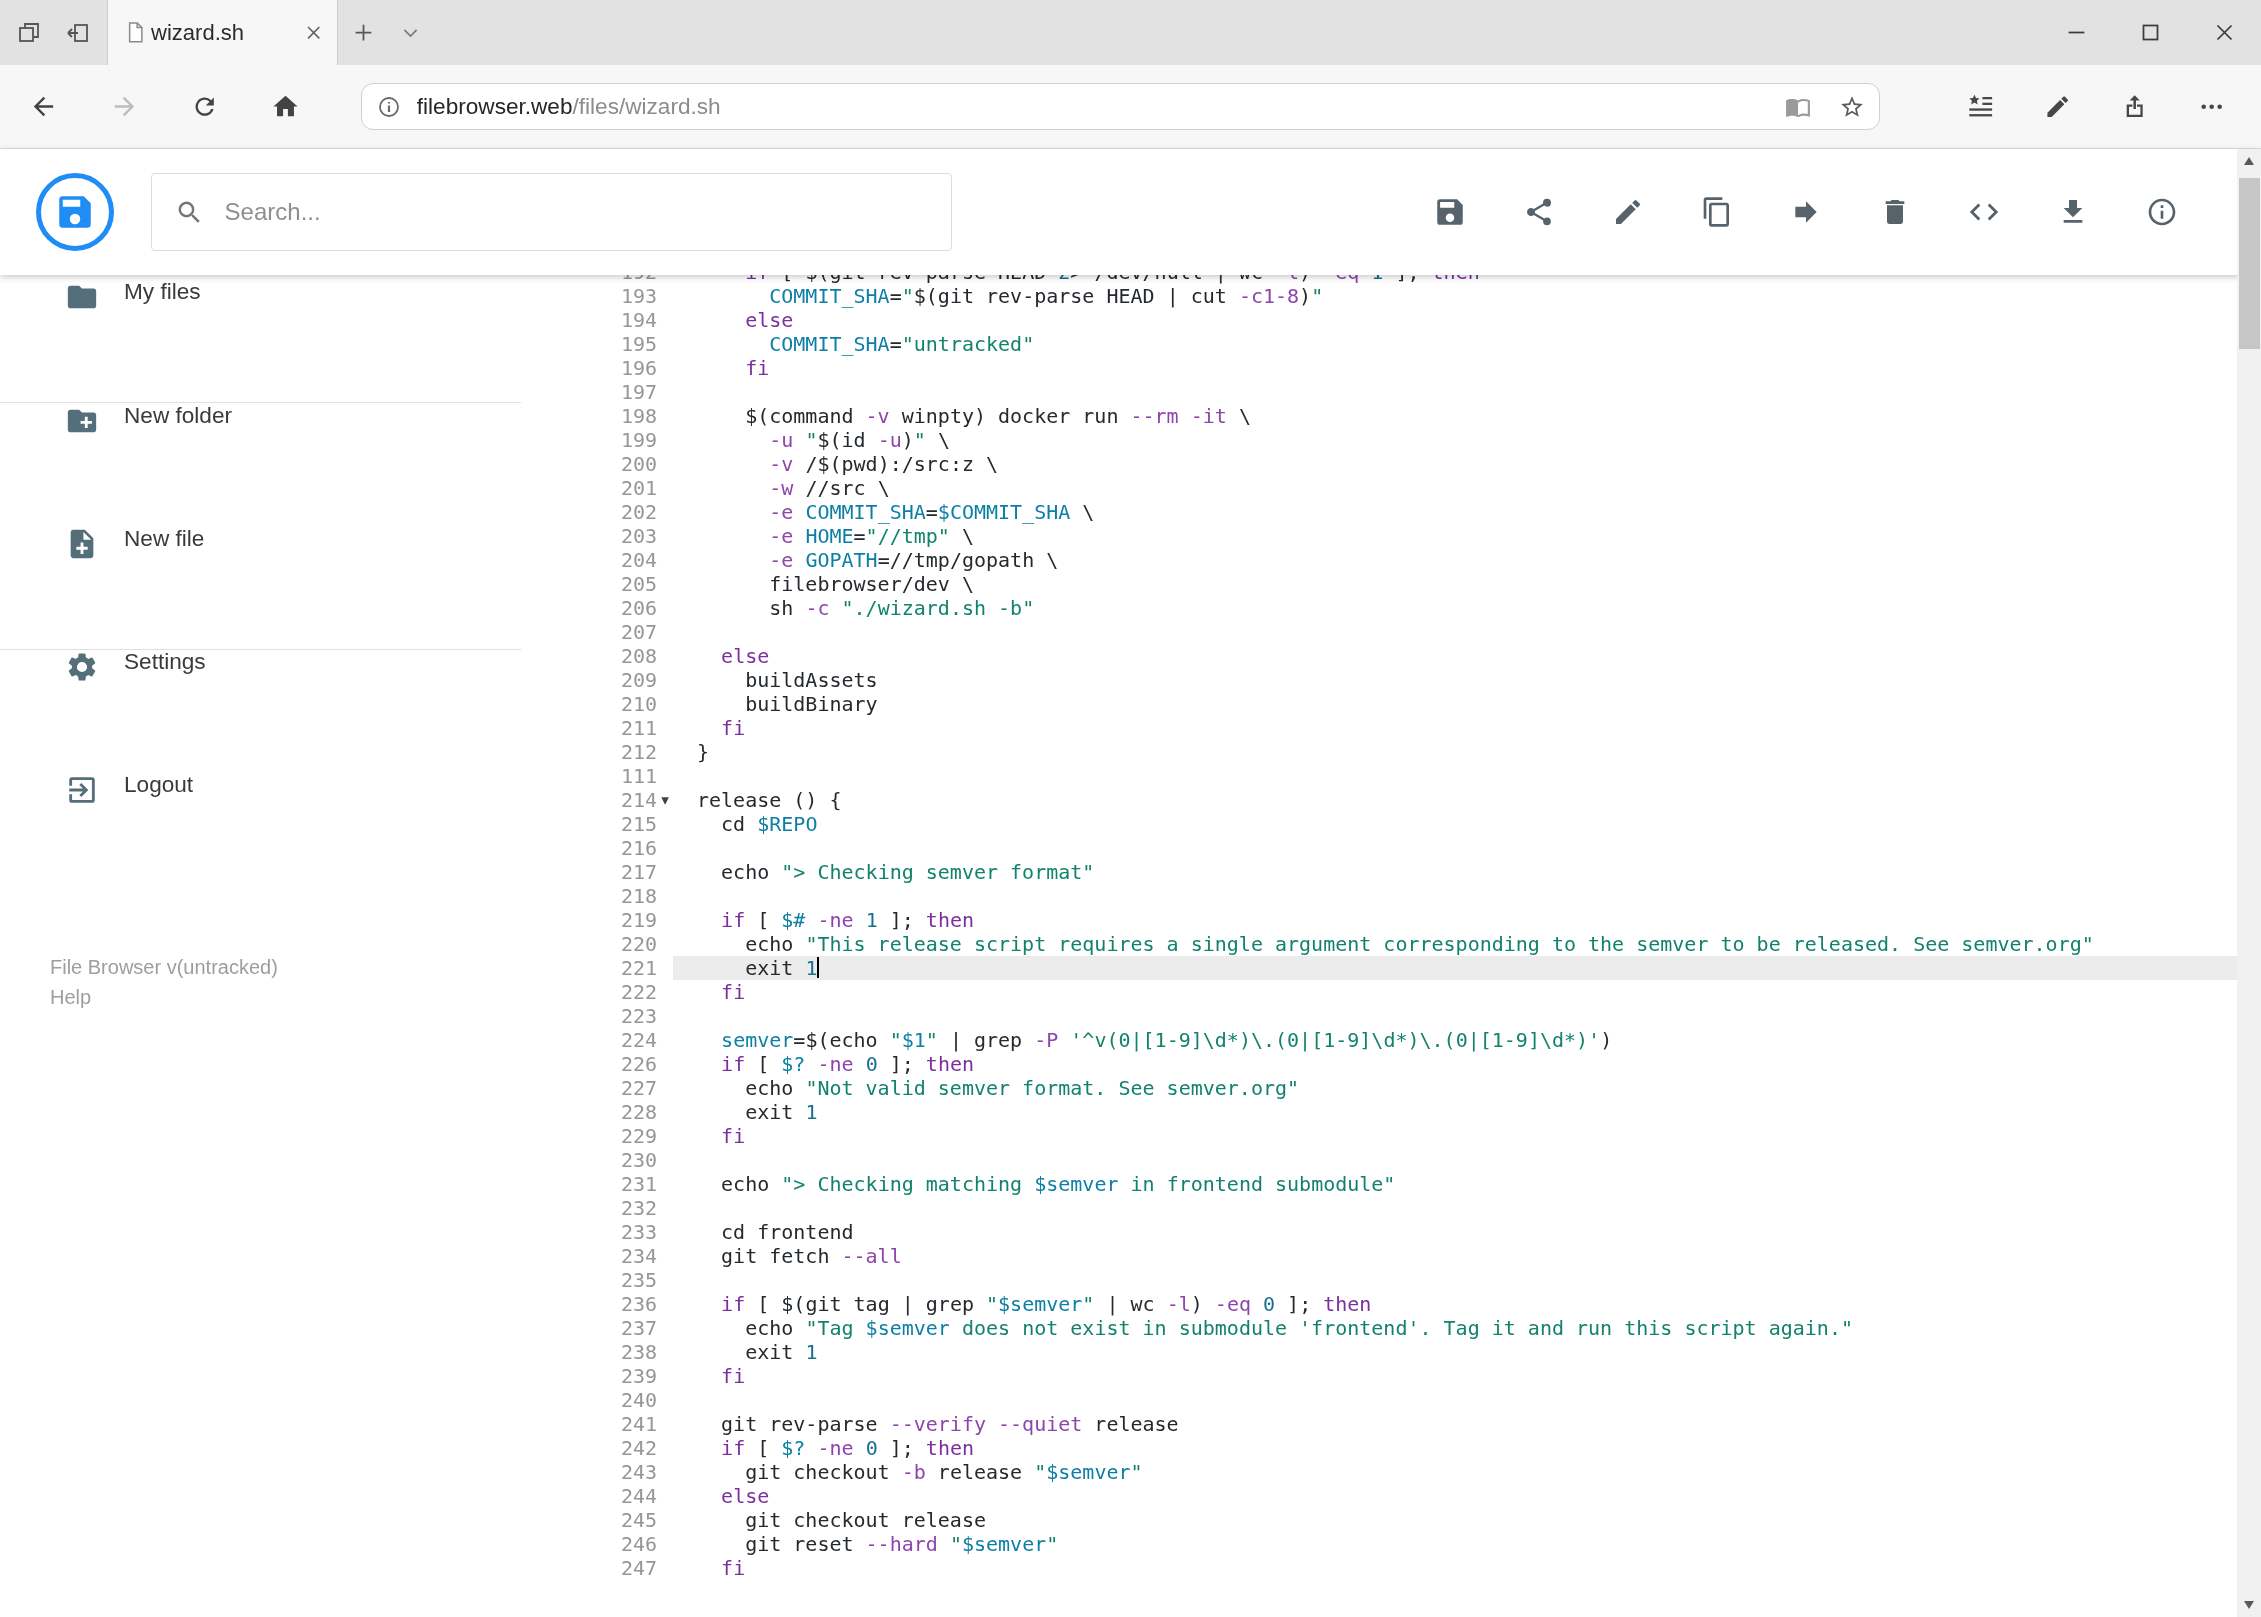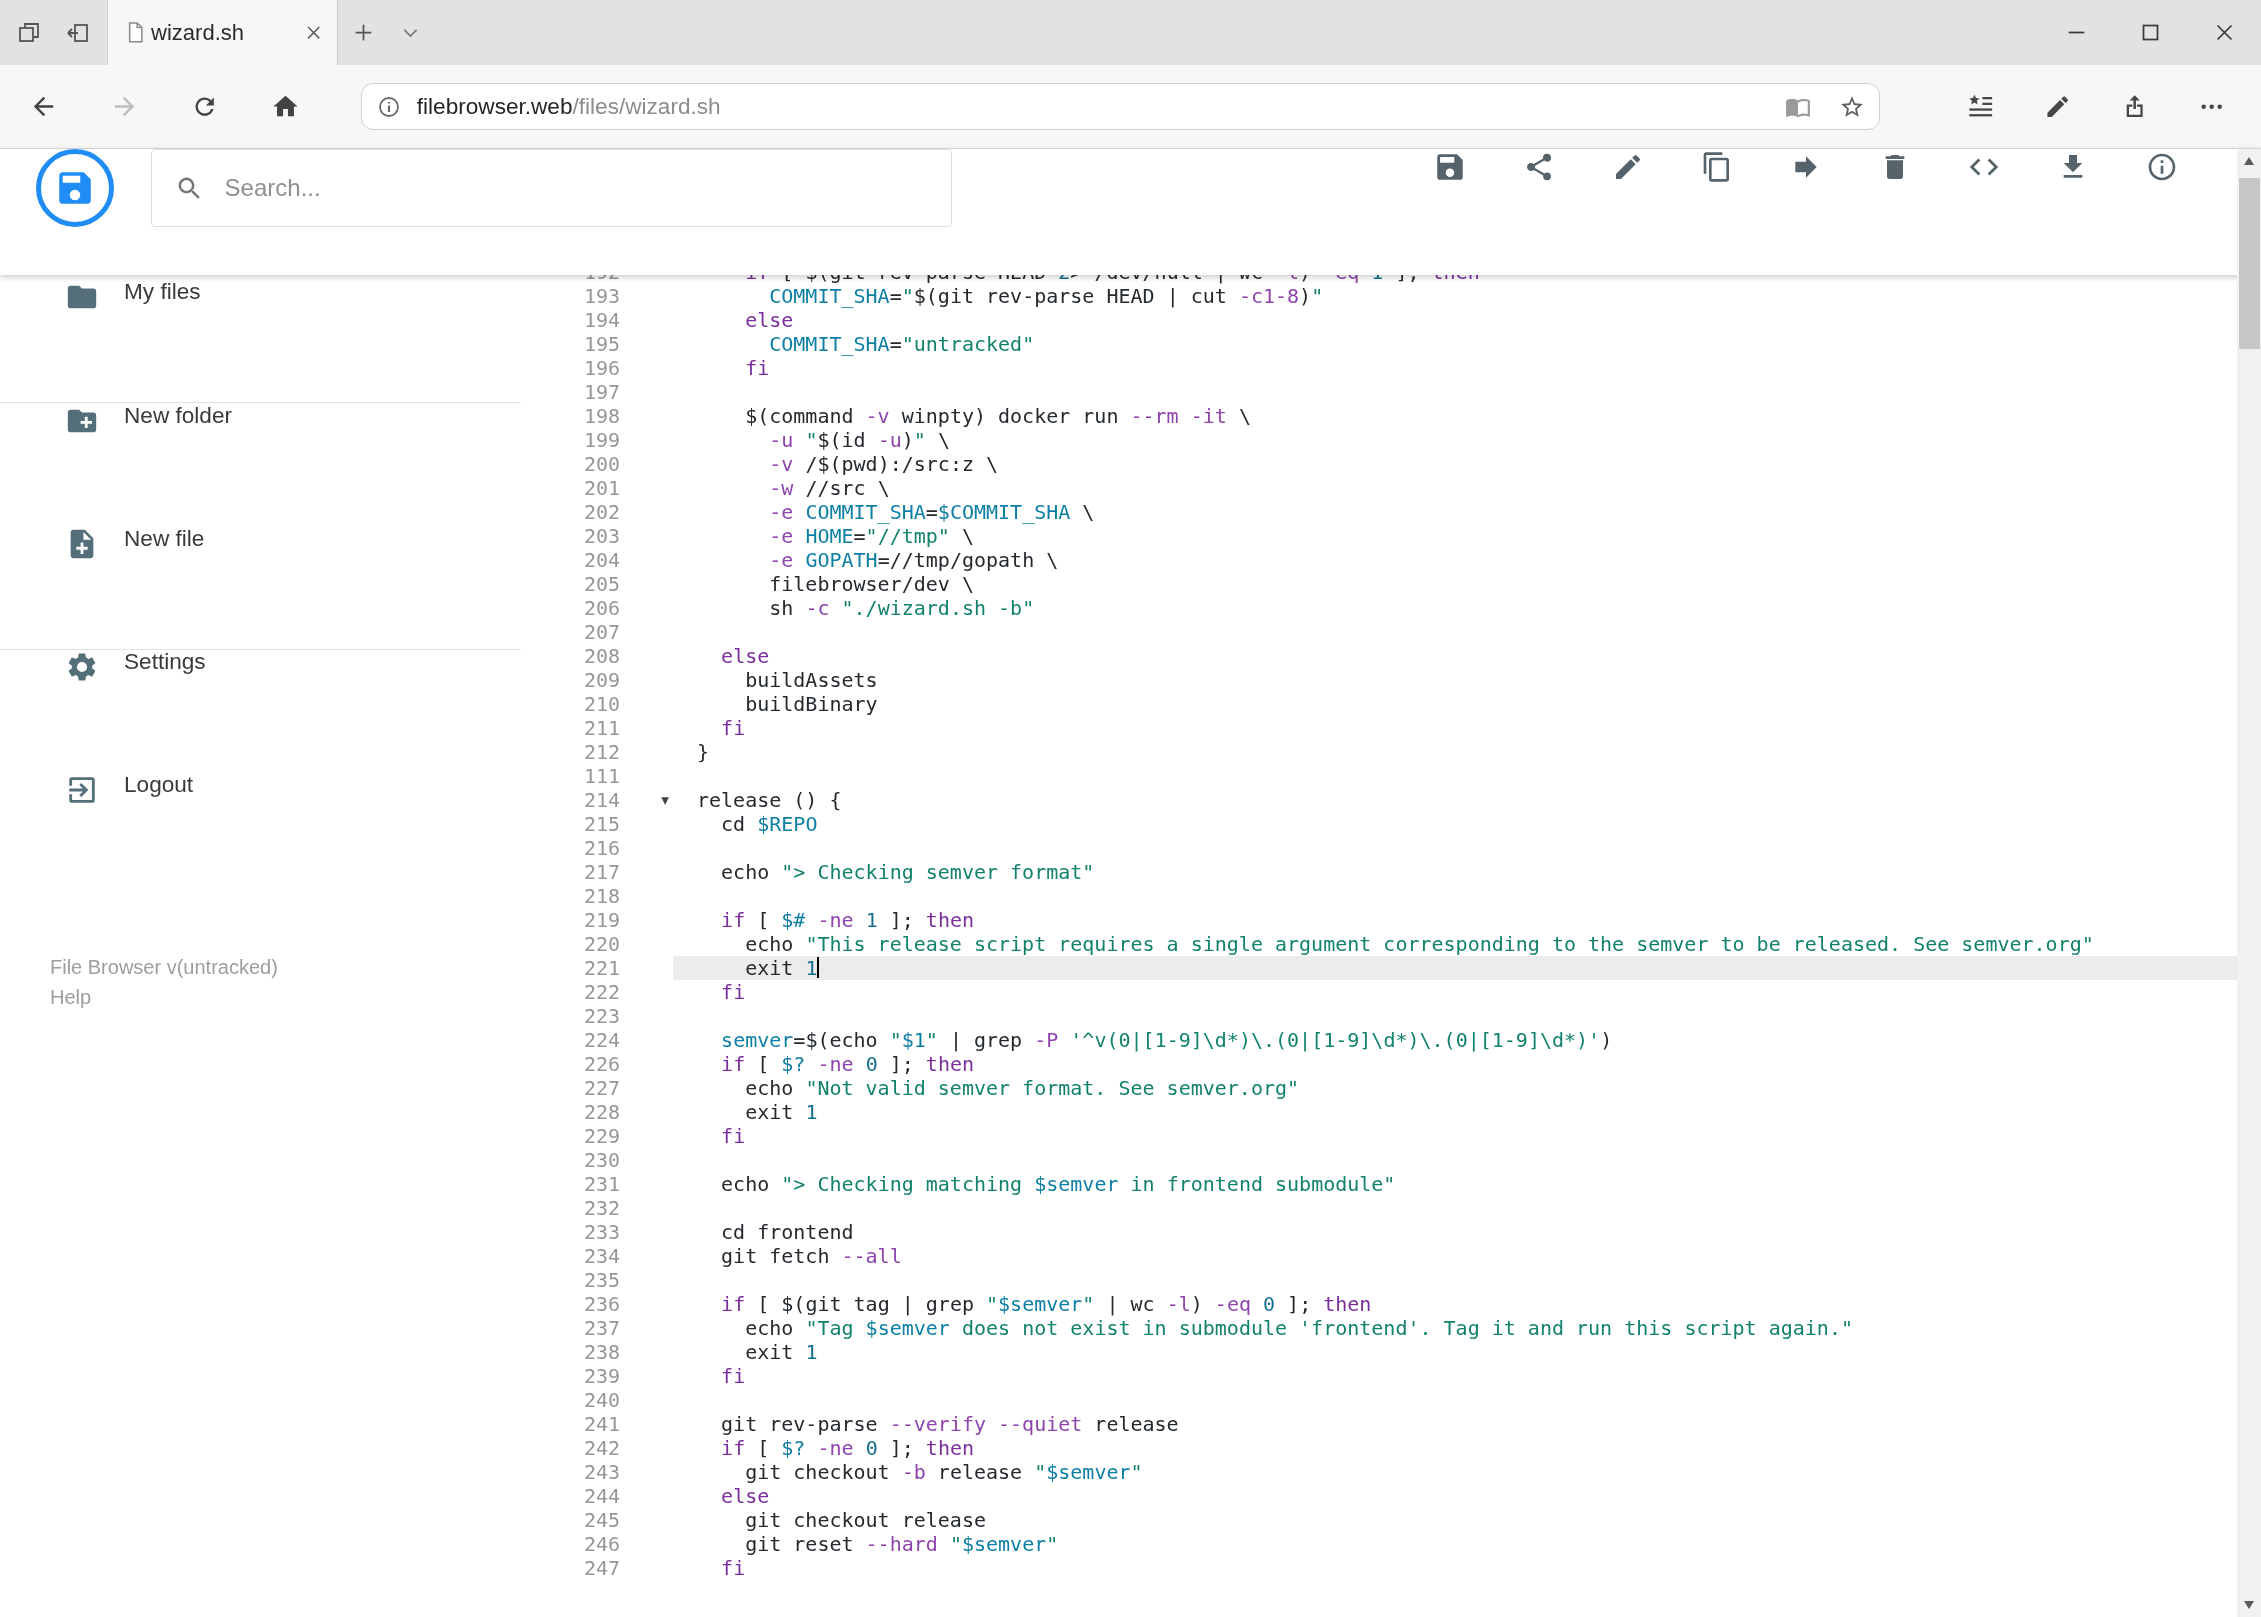--- a/index.html
+++ b/index.html
@@ -22,42 +22,42 @@
   .i-back{margin-left:14.5px}.i-fwd,.i-refresh,.i-home{margin-left:22.6px}
   .urlbox{width:1519px;height:47px;margin-left:47px;background:#fff;border:0.8px solid #cfcfcf;border-radius:12px;display:flex;align-items:center;padding:0 14.5px}
   .url-info{color:#6a6a6a;display:flex;align-items:center}
   .urltext{margin-left:16px;font-size:22.6px;white-space:nowrap;flex:1;overflow:hidden}
   .url-domain{color:#262626}.url-path{color:#8c8c8c}
   .url-right{display:flex;align-items:center;gap:27.4px;color:#6f6f6f}
   .nav-right{display:flex;align-items:center;margin-left:78px;gap:32px}
   .nav-right .iconbtn{width:45px;height:45px;color:#474747}
 
   
-  .appheader{position:absolute;top:149px;left:0;width:2261px;height:126px;background:#fff;box-shadow:0 2.4px 6.5px rgba(0,0,0,.22);z-index:5;display:flex;align-items:flex-start}
+  .appheader{position:absolute;top:149px;left:0;width:2261px;height:126px;background:#fff;box-shadow:0 2.4px 6.5px rgba(0,0,0,.22);z-index:5;display:flex;align-items:center}
   .logo{width:78px;height:78px;margin-left:36px;border-radius:50%;border:5.7px solid #1f8df5;background:#fff;display:flex;align-items:center;justify-content:center;color:#1f8df5;flex:none}
   .search{width:801px;height:78px;margin-left:37px;border:1.6px solid #dcdcdc;border-radius:4px;background:#fff;display:flex;align-items:center;padding:0 22.6px;color:#757575}
   .search input{border:none;outline:none;background:transparent;font-size:24px;color:#444;margin-left:21px;flex:1;font-family:"Liberation Sans",sans-serif}
   .search input::placeholder{color:#8f8f8f;opacity:1}
   .actions{margin-left:auto;display:flex;align-items:center;gap:53px;padding-right:81px;color:#56636b}
   .act{width:36px;height:36px;display:flex;align-items:center;justify-content:center}
 
   
   .sidebar{position:absolute;top:274px;left:0;width:584px;bottom:0;background:#fff;z-index:2;padding-top:4.8px}
   .sitem{height:123px;display:flex;padding-left:64px;cursor:default}
   .sitem .sicon{width:36px;height:36px;color:#546e7a;flex:none;display:flex;align-items:center;justify-content:center}
   .sitem .slabel{margin-left:24px;font-size:22.6px;color:#3a3a3a}
   .sdivider{height:0.8px;background:#e0e0e0;margin-right:63px}
   .sfooter{margin:57px 0 0 50px;font-size:20px;color:#9e9e9e;line-height:30px}
 
   
   .editor{position:absolute;left:584px;top:274px;right:24px;bottom:0;overflow:hidden;background:#fff;z-index:1;
           font-family:"DejaVu Sans Mono",monospace;font-size:20px;color:#24292e}
   .codewrap{margin-top:-14.5px}
   .crow{display:flex;height:24px;line-height:24px;white-space:pre}
-  .gut{width:73px;text-align:left;color:#969696;flex:none}
+  .gut{width:73px;text-align:right;color:#969696;flex:none}
   .fold{width:16px;flex:none;text-align:center;font-size:15.3px;color:#424242;font-family:"DejaVu Sans",sans-serif;line-height:24px}
   .ctx{flex:1;padding-left:24px;overflow:hidden}
   .crow.active .ctx{background:#ececec}
   .cursor{display:inline-block;width:1.6px;height:21px;background:#000;vertical-align:-3.2px}
   .ts{color:#12826c}.tv{color:#0d7fa5}.tk{color:#7b2f9e}.tf{color:#8e44ad}.tn{color:#166f8f}.tz{color:#24292e}
 
   
   .scrollbar{position:absolute;top:149px;right:0;width:24px;bottom:0;background:#f1f1f1;z-index:7}
   .sb-up{position:absolute;top:8px;left:6.5px;width:0;height:0;border-left:5.7px solid transparent;border-right:5.7px solid transparent;border-bottom:8px solid #5a5a5a}
   .sb-down{position:absolute;bottom:8px;left:6.5px;width:0;height:0;border-left:5.7px solid transparent;border-right:5.7px solid transparent;border-top:8px solid #5a5a5a}

